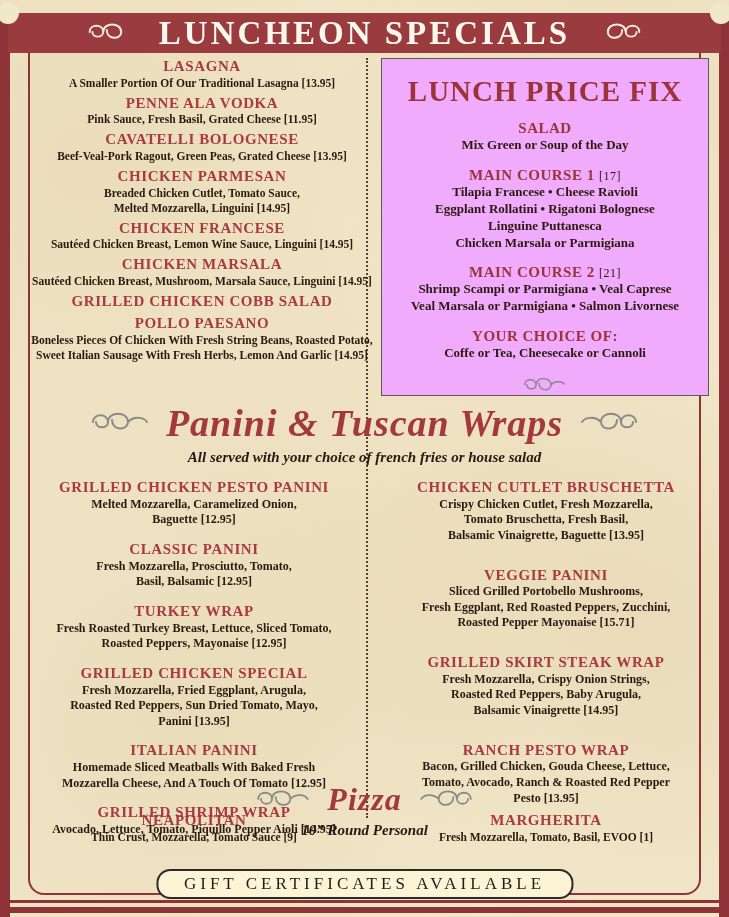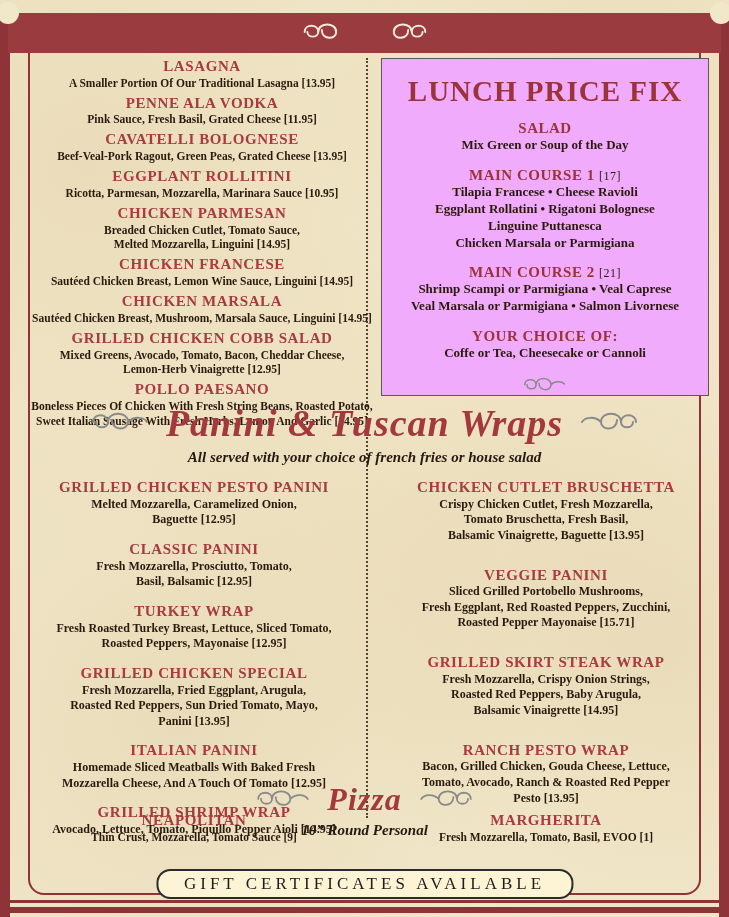--- a/index.html
+++ b/index.html
@@ -84,20 +84,21 @@
 <div class="dotted-divider"></div>
 
 <div class="banner">
   <span class="notch tl"></span>
   <span class="notch tr"></span>
   <span class="swirl">
     <svg width="54" height="22" viewBox="0 0 60 24">
         <path d="M3 13 C3 4,18 4,18 13 C18 20,6 20,6 13 M18 13 C18 2,38 2,38 13 C38 22,22 22,22 11" fill="none" stroke="currentColor" stroke-width="2.2" stroke-linecap="round"></path>
       </svg>
   </span>
+  <span class="banner-title">LUNCHEON SPECIALS</span>
   <span class="swirl">
     <svg width="54" height="22" viewBox="0 0 60 24" style="transform:scaleX(-1)">
         <path d="M3 13 C3 4,18 4,18 13 C18 20,6 20,6 13 M18 13 C18 2,38 2,38 13 C38 22,22 22,22 11" fill="none" stroke="currentColor" stroke-width="2.2" stroke-linecap="round"></path>
       </svg>
   </span>
 </div>
 
 <div class="col specials-col">
   <div class="mi">
     <div class="mi-name">LASAGNA</div>
@@ -105,40 +106,34 @@
   </div>
   <div class="mi">
     <div class="mi-name">PENNE ALA VODKA</div>
     <div class="mi-desc">Pink Sauce, Fresh Basil, Grated Cheese [11.95]</div>
   </div>
   <div class="mi">
     <div class="mi-name">CAVATELLI BOLOGNESE</div>
     <div class="mi-desc">Beef-Veal-Pork Ragout, Green Peas, Grated Cheese [13.95]</div>
   </div>
   <div class="mi">
-    <div class="mi-name">EGGPLANT ROLLITINI</div>
-    <div class="mi-desc">Ricotta, Parmesan, Mozzarella, Marinara Sauce [10.95]</div>
-  </div>
-  <div class="mi">
     <div class="mi-name">CHICKEN PARMESAN</div>
     <div class="mi-desc">Breaded Chicken Cutlet, Tomato Sauce,
 Melted Mozzarella, Linguini [14.95]</div>
   </div>
   <div class="mi">
     <div class="mi-name">CHICKEN FRANCESE</div>
     <div class="mi-desc">Sautéed Chicken Breast, Lemon Wine Sauce, Linguini [14.95]</div>
   </div>
   <div class="mi">
     <div class="mi-name">CHICKEN MARSALA</div>
     <div class="mi-desc">Sautéed Chicken Breast, Mushroom, Marsala Sauce, Linguini [14.95]</div>
   </div>
   <div class="mi">
     <div class="mi-name">GRILLED CHICKEN COBB SALAD</div>
-    <div class="mi-desc">Mixed Greens, Avocado, Tomato, Bacon, Cheddar Cheese,
-Lemon-Herb Vinaigrette [12.95]</div>
   </div>
   <div class="mi">
     <div class="mi-name">POLLO PAESANO</div>
     <div class="mi-desc">Boneless Pieces Of Chicken With Fresh String Beans, Roasted Potato,
 Sweet Italian Sausage With Fresh Herbs, Lemon And Garlic [14.95]</div>
   </div>
 </div>
 
 <div class="price-box">
   <div class="pf-title">LUNCH PRICE FIX</div>

